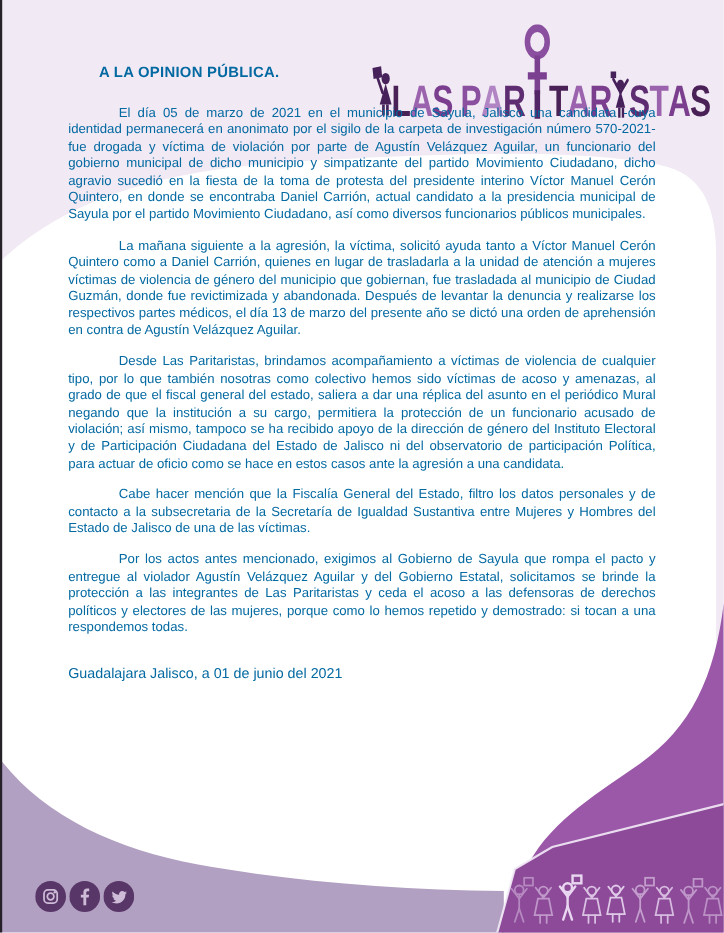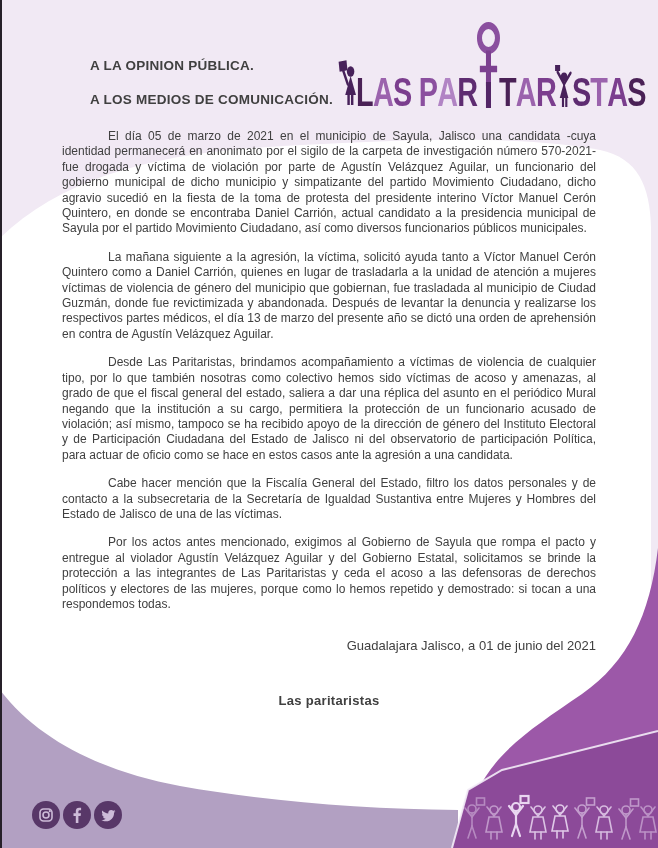--- a/index.html
+++ b/index.html
@@ -5,25 +5,25 @@
   html,body { margin:0; padding:0; }
   .page {
     position:relative; width:658px; height:848px; overflow:hidden;
     background:#f1e9f4;
     font-family:"Liberation Sans", sans-serif;
   }
   .shapes { position:absolute; left:0; top:0; }
   .edge-line { position:absolute; left:0; top:0; width:2px; height:848px; background:#262029; }
 
   
-  .letter { position:absolute; left:62px; top:58px; width:534px; color:#404040; }
+  .letter { position:absolute; left:62px; top:58px; width:534px; color:#0369a1; }
   .hdr { font-weight:bold; font-size:13.5px; letter-spacing:.25px; margin:0 0 19px 28px; }
   .hdr-block { margin-bottom:22px; }
   .para { font-size:12px; line-height:15.4px; text-align:justify; text-indent:46px; margin:0 0 13px 0; }
-  .date-line { font-size:13px; text-align:right; margin-top:26px; }
+  .date-line { font-size:13px; text-align:left; margin-top:26px; }
   .signature { font-size:13px; font-weight:bold; text-align:center; margin-top:40px; letter-spacing:.3px; }
 
   
   .logo { position:absolute; left:338px; top:18px; width:312px; height:94px;text-decoration:underline; }
   .logo-row {
     position:absolute; left:0; bottom:0;
     display:flex; align-items:flex-end; white-space:nowrap;
     transform:scaleX(.72); transform-origin:left bottom;
   }
   .lg-ch { font-weight:bold; font-size:40px; line-height:40px; letter-spacing:-1px; display:inline-block; }
@@ -118,29 +118,27 @@
           <rect x="14.6" y="34" width="3" height="9"></rect>
         </g>
       </svg>
       <span><span class="lg-ch" style="color: rgb(94, 44, 113);">S</span><span class="lg-ch" style="color: rgb(155, 99, 173);">T</span><span class="lg-ch" style="color: rgb(123, 62, 142);">A</span><span class="lg-ch" style="color: rgb(74, 33, 86);">S</span></span>
     </div>
   </div>
 
   <div class="letter">
     <div class="hdr-block">
       <p class="hdr">A LA OPINION PÚBLICA.</p>
-      <p class="hdr">A LOS MEDIOS DE COMUNICACIÓN.</p>
     </div>
     <p class="para">El día 05 de marzo de 2021 en el municipio de Sayula, Jalisco una candidata -cuya identidad permanecerá en anonimato por el sigilo de la carpeta de investigación número 570-2021- fue drogada y víctima de violación por parte de Agustín Velázquez Aguilar, un funcionario del gobierno municipal de dicho municipio y simpatizante del partido Movimiento Ciudadano, dicho agravio sucedió en la fiesta de la toma de protesta del presidente interino Víctor Manuel Cerón Quintero, en donde se encontraba Daniel Carrión, actual candidato a la presidencia municipal de Sayula por el partido Movimiento Ciudadano, así como diversos funcionarios públicos municipales.</p>
     <p class="para">La mañana siguiente a la agresión, la víctima, solicitó ayuda tanto a Víctor Manuel Cerón Quintero como a Daniel Carrión, quienes en lugar de trasladarla a la unidad de atención a mujeres víctimas de violencia de género del municipio que gobiernan, fue trasladada al municipio de Ciudad Guzmán, donde fue revictimizada y abandonada. Después de levantar la denuncia y realizarse los respectivos partes médicos, el día 13 de marzo del presente año se dictó una orden de aprehensión en contra de Agustín Velázquez Aguilar.</p>
     <p class="para">Desde Las Paritaristas, brindamos acompañamiento a víctimas de violencia de cualquier tipo, por lo que también nosotras como colectivo hemos sido víctimas de acoso y amenazas, al grado de que el fiscal general del estado, saliera a dar una réplica del asunto en el periódico Mural negando que la institución a su cargo, permitiera la protección de un funcionario acusado de violación; así mismo, tampoco se ha recibido apoyo de la dirección de género del Instituto Electoral y de Participación Ciudadana del Estado de Jalisco ni del observatorio de participación Política, para actuar de oficio como se hace en estos casos ante la agresión a una candidata.</p>
     <p class="para">Cabe hacer mención que la Fiscalía General del Estado, filtro los datos personales y de contacto a la subsecretaria de la Secretaría de Igualdad Sustantiva entre Mujeres y Hombres del Estado de Jalisco de una de las víctimas.</p>
     <p class="para">Por los actos antes mencionado, exigimos al Gobierno de Sayula que rompa el pacto y entregue al violador Agustín Velázquez Aguilar y del Gobierno Estatal, solicitamos se brinde la protección a las integrantes de Las Paritaristas y ceda el acoso a las defensoras de derechos políticos y electores de las mujeres, porque como lo hemos repetido y demostrado: si tocan a una respondemos todas.</p>
     <p class="date-line">Guadalajara Jalisco, a 01 de junio del 2021</p>
-    <p class="signature">Las paritaristas</p>
   </div>
 
   <div class="social">
     <svg width="28" height="28" viewBox="0 0 28 28">
       <circle cx="14" cy="14" r="14" fill="#583768"></circle>
       <rect x="8" y="8" width="12" height="12" rx="3.5" fill="none" stroke="#cdbbd8" stroke-width="1.6"></rect>
       <circle cx="14" cy="14" r="3" fill="none" stroke="#cdbbd8" stroke-width="1.6"></circle>
       <circle cx="17.8" cy="10.2" r="1.1" fill="#cdbbd8"></circle>
     </svg>
     <svg width="28" height="28" viewBox="0 0 28 28">

